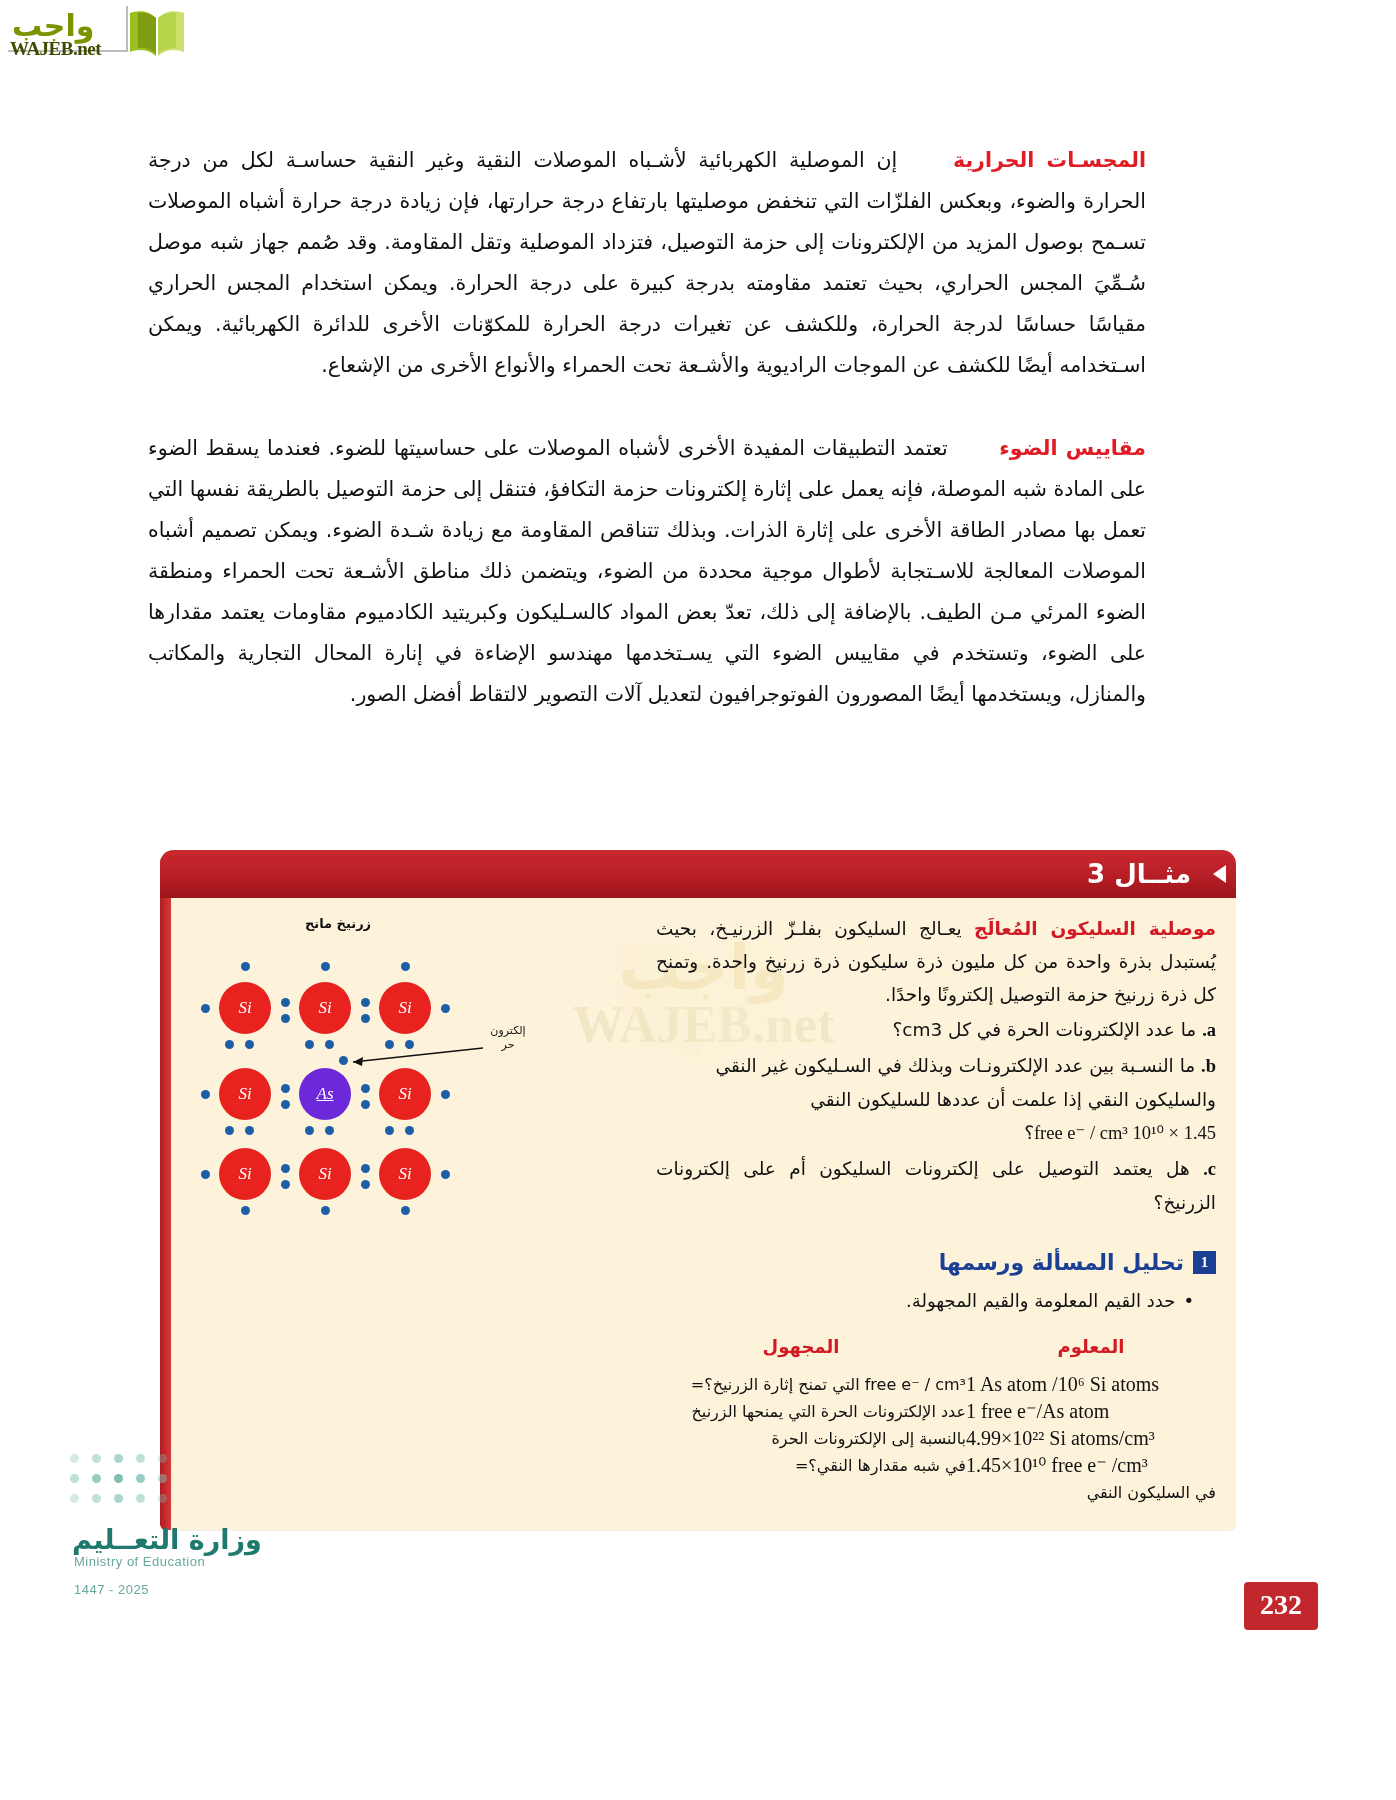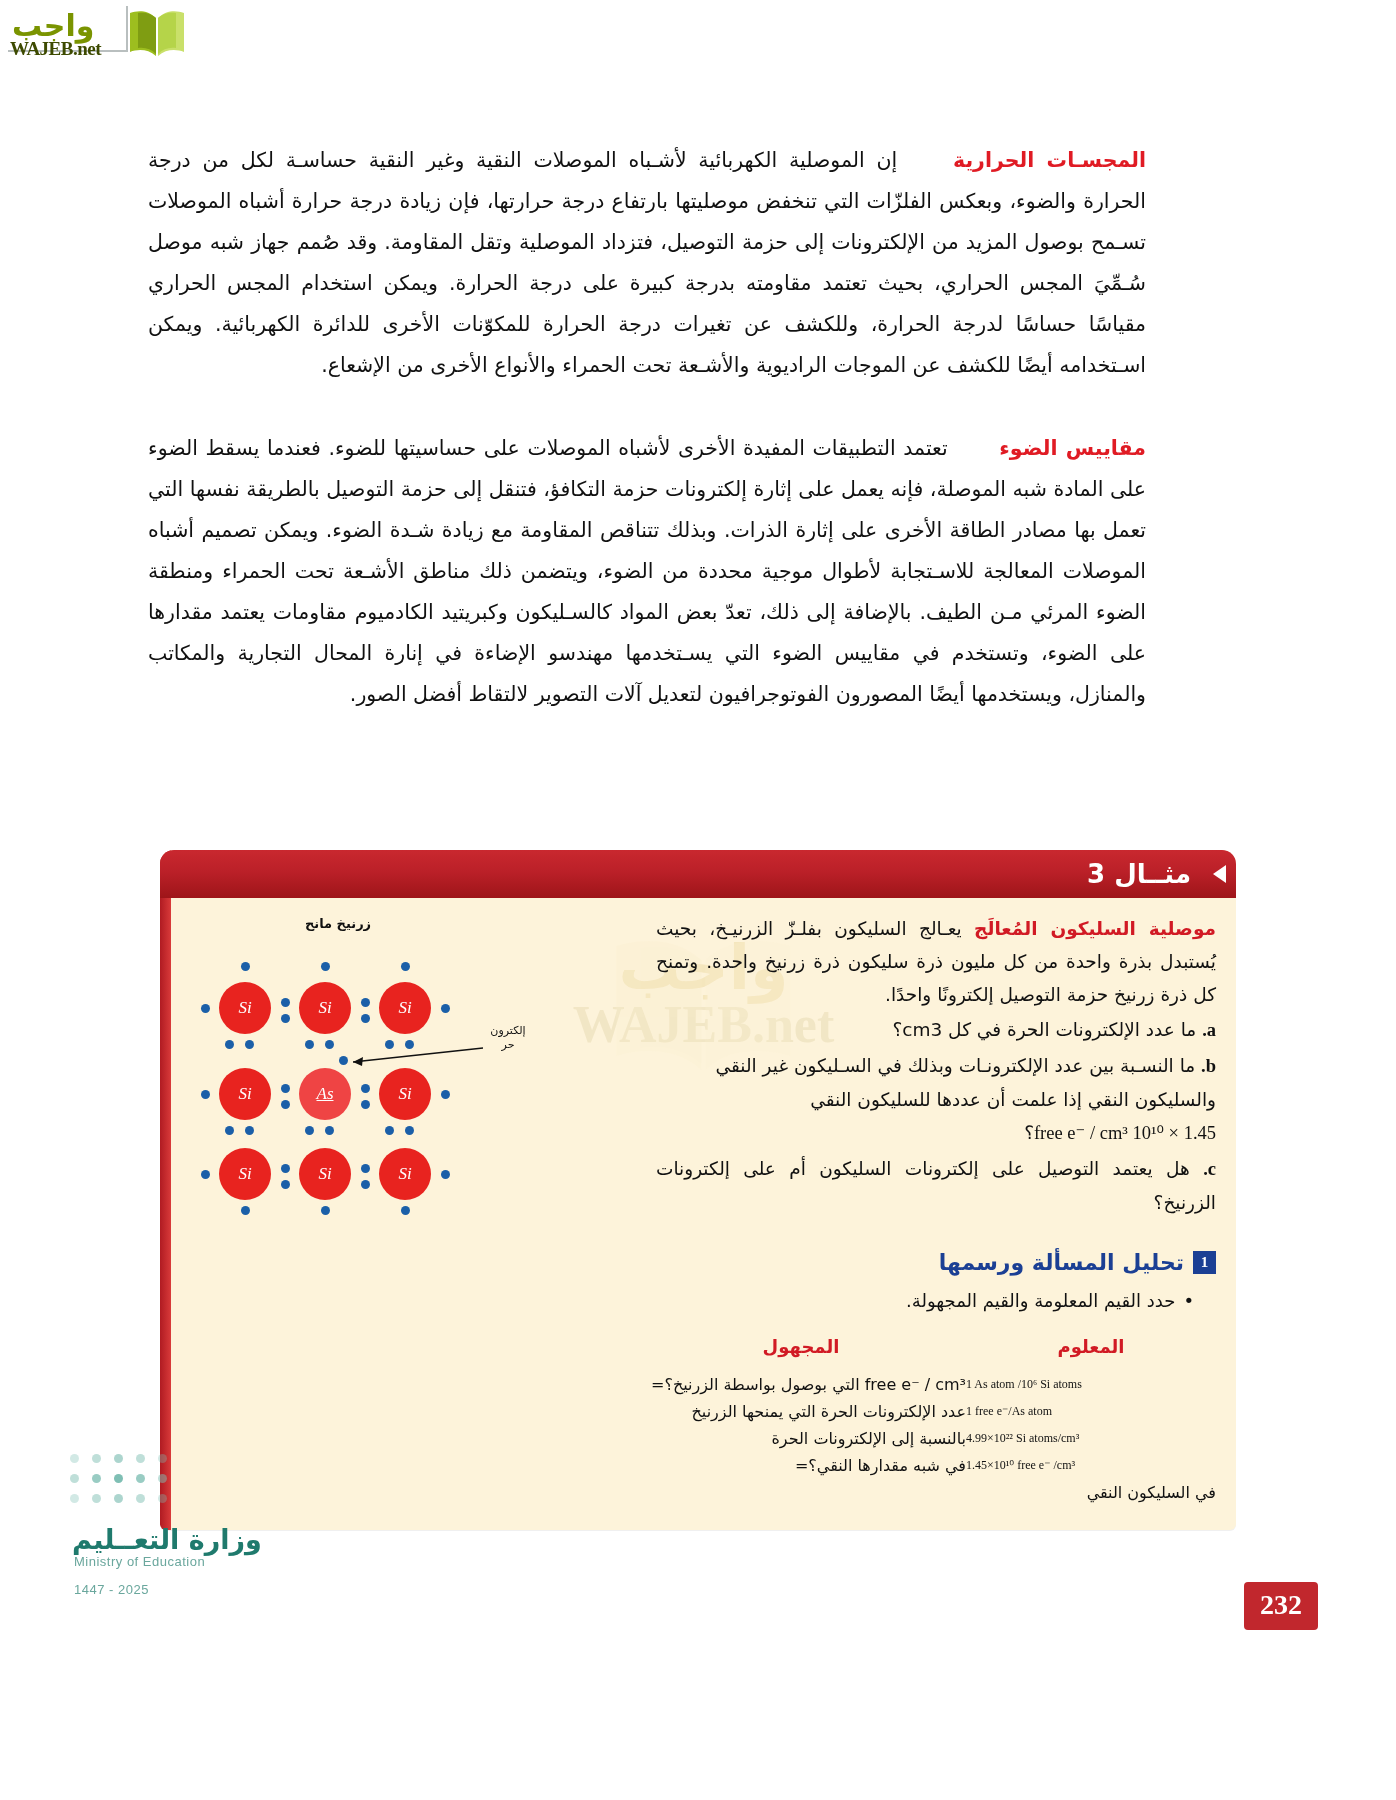--- a/index.html
+++ b/index.html
@@ -74,21 +74,21 @@
   .diagram .dlabel{
     position:absolute;top:0;left:0;right:0;text-align:center;
     font-size:13px;font-weight:bold;color:#111;direction:rtl;
   }
   .atom{
     position:absolute;width:52px;height:52px;border-radius:50%;
     display:flex;align-items:center;justify-content:center;
     color:#fff;font-size:17px;font-family:"Liberation Serif",serif;font-style:italic;
   }
   .atom.si{background:#e8231f;}
-  .atom.as{background:#ef4444;text-decoration:underline;}
+  .atom.as{background:#6d28d9;text-decoration:underline;}
   .el{position:absolute;width:9px;height:9px;border-radius:50%;background:#1b5fa8;}
   .annot{
     position:absolute;font-size:11px;color:#111;direction:rtl;text-align:center;
     line-height:14px;
   }
 
   
   .qtext{
     position:absolute;right:20px;top:14px;width:560px;
     direction:rtl;font-size:18.5px;line-height:33px;color:#111;
@@ -122,21 +122,21 @@
   
   .kucols{position:absolute;right:20px;top:438px;width:620px;direction:rtl;}
   .kuhead{display:flex;direction:rtl;}
   .kuhead .h{color:#d11a24;font-size:18px;font-weight:bold;text-align:center;}
   .kuhead .h.known{width:250px;}
   .kuhead .h.unknown{width:330px;}
   .kurow{display:flex;direction:rtl;margin-top:14px;}
   .kucol-known{width:250px;direction:ltr;text-align:left;}
   .kucol-unknown{width:330px;direction:rtl;text-align:right;}
   .kucol-known div{
-    font-family:"Liberation Serif",serif;font-size:12px;line-height:27px;color:#111;
+    font-family:"Liberation Serif",serif;font-size:20px;line-height:27px;color:#111;
     direction:ltr;text-align:left;
   }
   .kucol-known div.ar{font-family:"DejaVu Sans",sans-serif;direction:rtl;text-align:right;font-size:16px;}
   .kucol-unknown div{
     font-size:16px;line-height:27px;color:#111;direction:rtl;text-align:right;
   }
 
   
   .wm{
     position:absolute;left:50%;top:40px;transform:translateX(-50%);
@@ -338,21 +338,21 @@
         </div>
         <div class="kurow">
           <div class="kucol-known">
             <div>1 As atom /10⁶ Si atoms</div>
             <div>1 free e⁻/As atom</div>
             <div>4.99×10²² Si atoms/cm³</div>
             <div>1.45×10¹⁰ free e⁻ /cm³</div>
             <div class="ar">في السليكون النقي</div>
           </div>
           <div class="kucol-unknown">
-            <div>free e⁻ / cm³ التي بوصول بواسطة الزرنيخ؟=</div>
+            <div>free e⁻ / cm³ التي تمنح إثارة الزرنيخ؟=</div>
             <div>عدد الإلكترونات الحرة التي يمنحها الزرنيخ</div>
             <div>بالنسبة إلى الإلكترونات الحرة</div>
             <div>في شبه مقدارها النقي؟=</div>
           </div>
         </div>
       </div>
 
     </div>
   </div>
 

